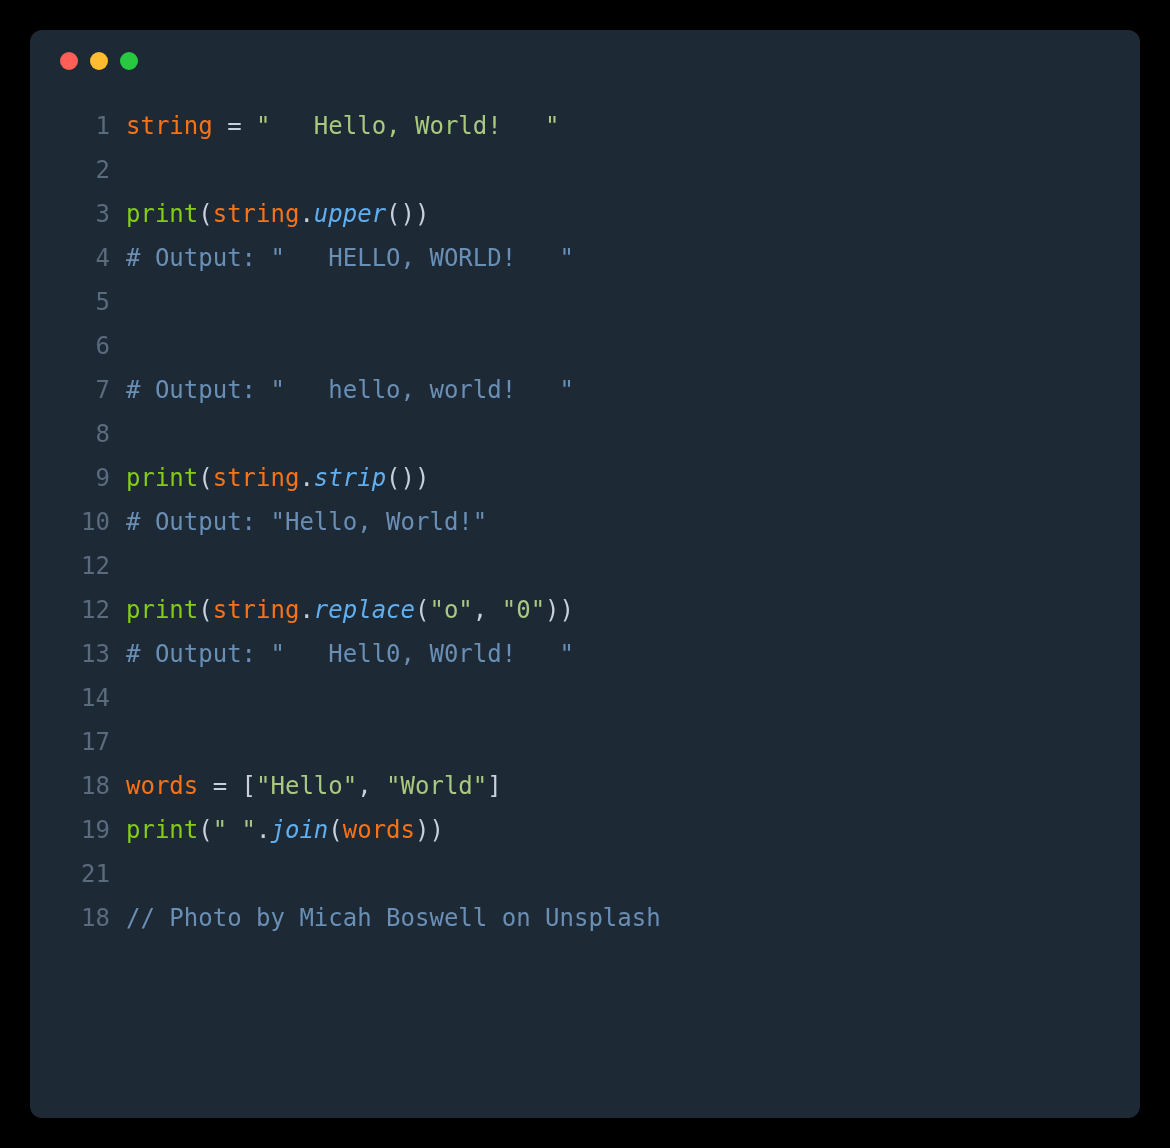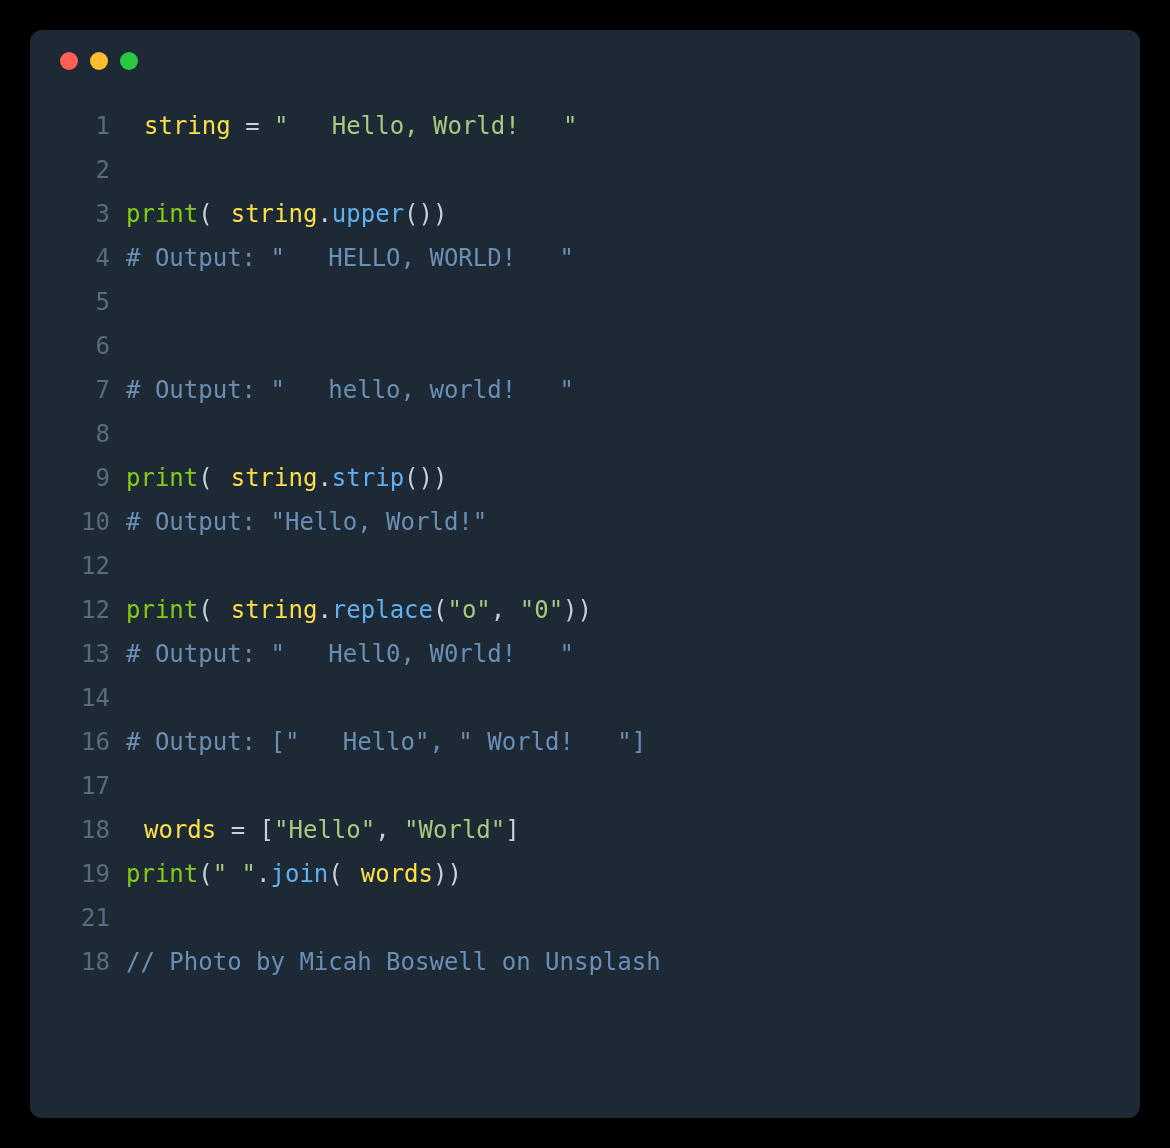--- a/index.html
+++ b/index.html
@@ -48,25 +48,25 @@
       color: #5a6b7d;
       width: 50px;
       text-align: right;
       margin-right: 16px;
       flex-shrink: 0;
       user-select: none;
     }
     .code {
       color: #c7d0db;
     }
-    .ident { color: #fde047; margin-left: 18px; }
+    .ident { color: #f97316; }
     .op { color: #c7d0db; }
     .str { color: #a8c97f; }
     .call { color: #84cc16; }
-    .method { color: #61afef; }
+    .method { color: #61afef; font-style: italic; }
     .paren { color: #c7d0db; }
     .dot-op { color: #c7d0db; }
     .comment { color: #6a8fb5; }
   </style>
 </head>
 <body>
 
 <div class="window">
   <div class="traffic-lights">
     <div class="dot dot-red"></div>
@@ -81,20 +81,19 @@
       <div class="line"><span class="ln">5</span><span class="code"></span></div>
       <div class="line"><span class="ln">6</span></div>
       <div class="line"><span class="ln">7</span><span class="code"><span class="comment"># Output: "   hello, world!   "</span></span></div>
       <div class="line"><span class="ln">8</span><span class="code"></span></div>
       <div class="line"><span class="ln">9</span><span class="code"><span class="call">print</span><span class="paren">(</span><span class="ident">string</span><span class="dot-op">.</span><span class="method">strip</span><span class="paren">())</span></span></div>
       <div class="line"><span class="ln">10</span><span class="code"><span class="comment"># Output: "Hello, World!"</span></span></div>
       <div class="line"><span class="ln">12</span><span class="code"></span></div>
       <div class="line"><span class="ln">12</span><span class="code"><span class="call">print</span><span class="paren">(</span><span class="ident">string</span><span class="dot-op">.</span><span class="method">replace</span><span class="paren">(</span><span class="str">"o"</span><span class="op">, </span><span class="str">"0"</span><span class="paren">))</span></span></div>
       <div class="line"><span class="ln">13</span><span class="code"><span class="comment"># Output: "   Hell0, W0rld!   "</span></span></div>
       <div class="line"><span class="ln">14</span><span class="code"></span></div>
-      <div class="line"><span class="ln">16</span><span class="code"><span class="comment"># Output: ["   Hello", " World!   "]</span></span></div>
       <div class="line"><span class="ln">17</span><span class="code"></span></div>
       <div class="line"><span class="ln">18</span><span class="code"><span class="ident">words</span><span class="op"> = [</span><span class="str">"Hello"</span><span class="op">, </span><span class="str">"World"</span><span class="op">]</span></span></div>
       <div class="line"><span class="ln">19</span><span class="code"><span class="call">print</span><span class="paren">(</span><span class="str">" "</span><span class="dot-op">.</span><span class="method">join</span><span class="paren">(</span><span class="ident">words</span><span class="paren">))</span></span></div>
       <div class="line"><span class="ln">21</span><span class="code"></span></div>
       <div class="line"><span class="ln">18</span><span class="code"><span class="comment">// Photo by Micah Boswell on Unsplash</span></span></div>
     </div>
 </div>
 
 </body></html>

